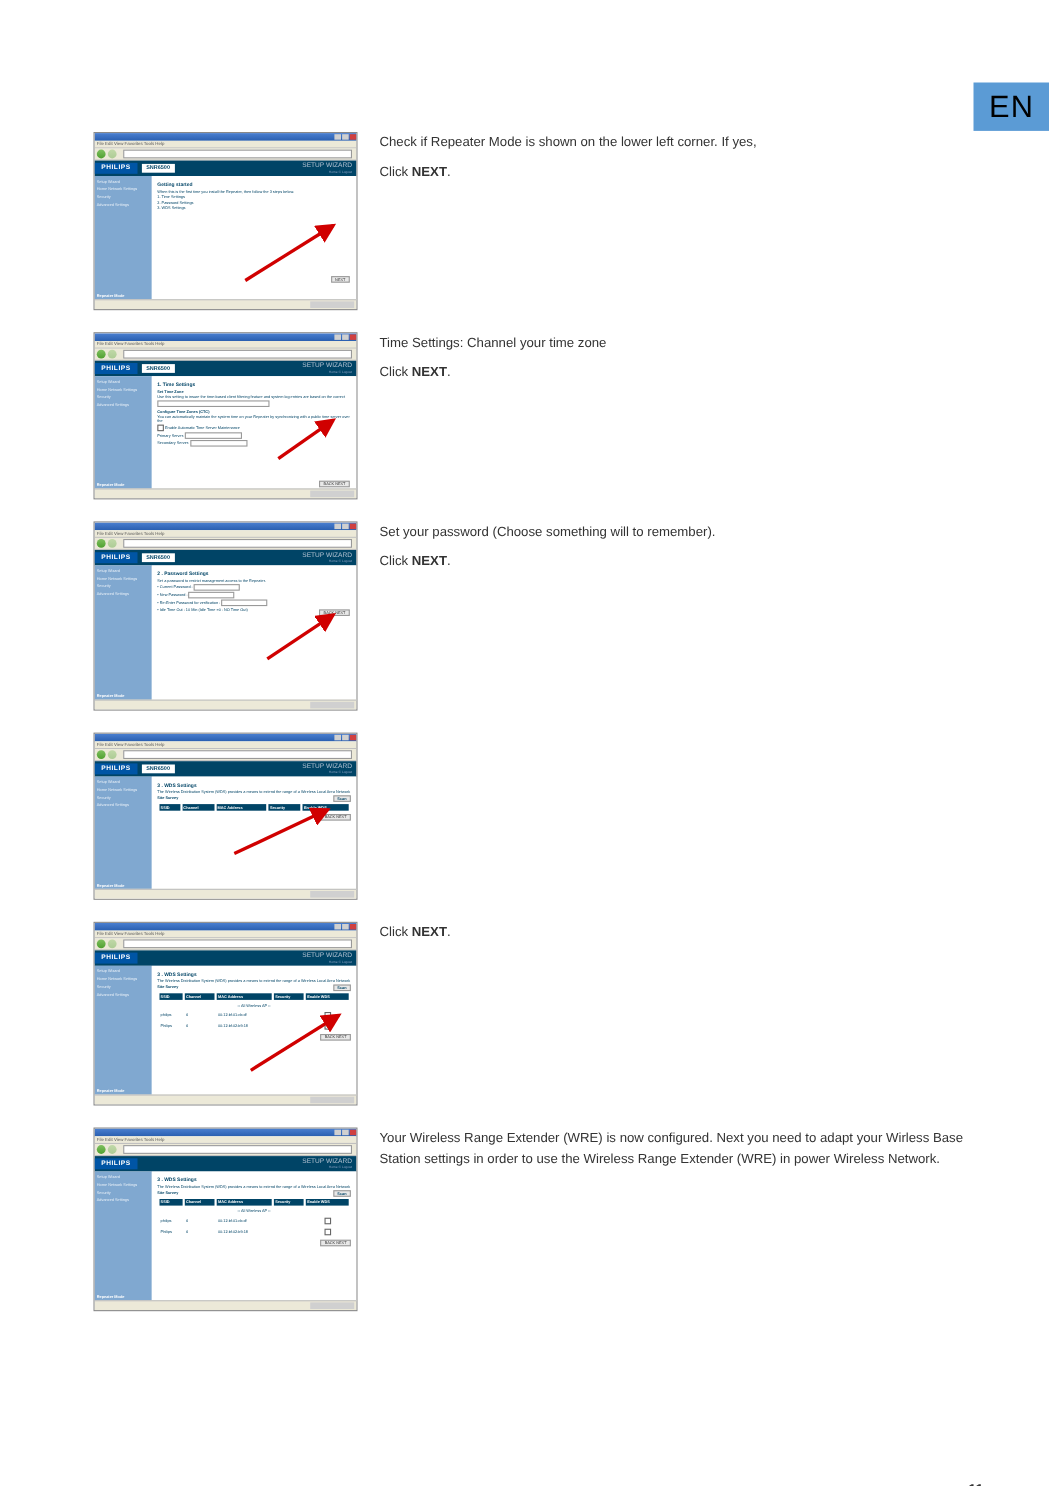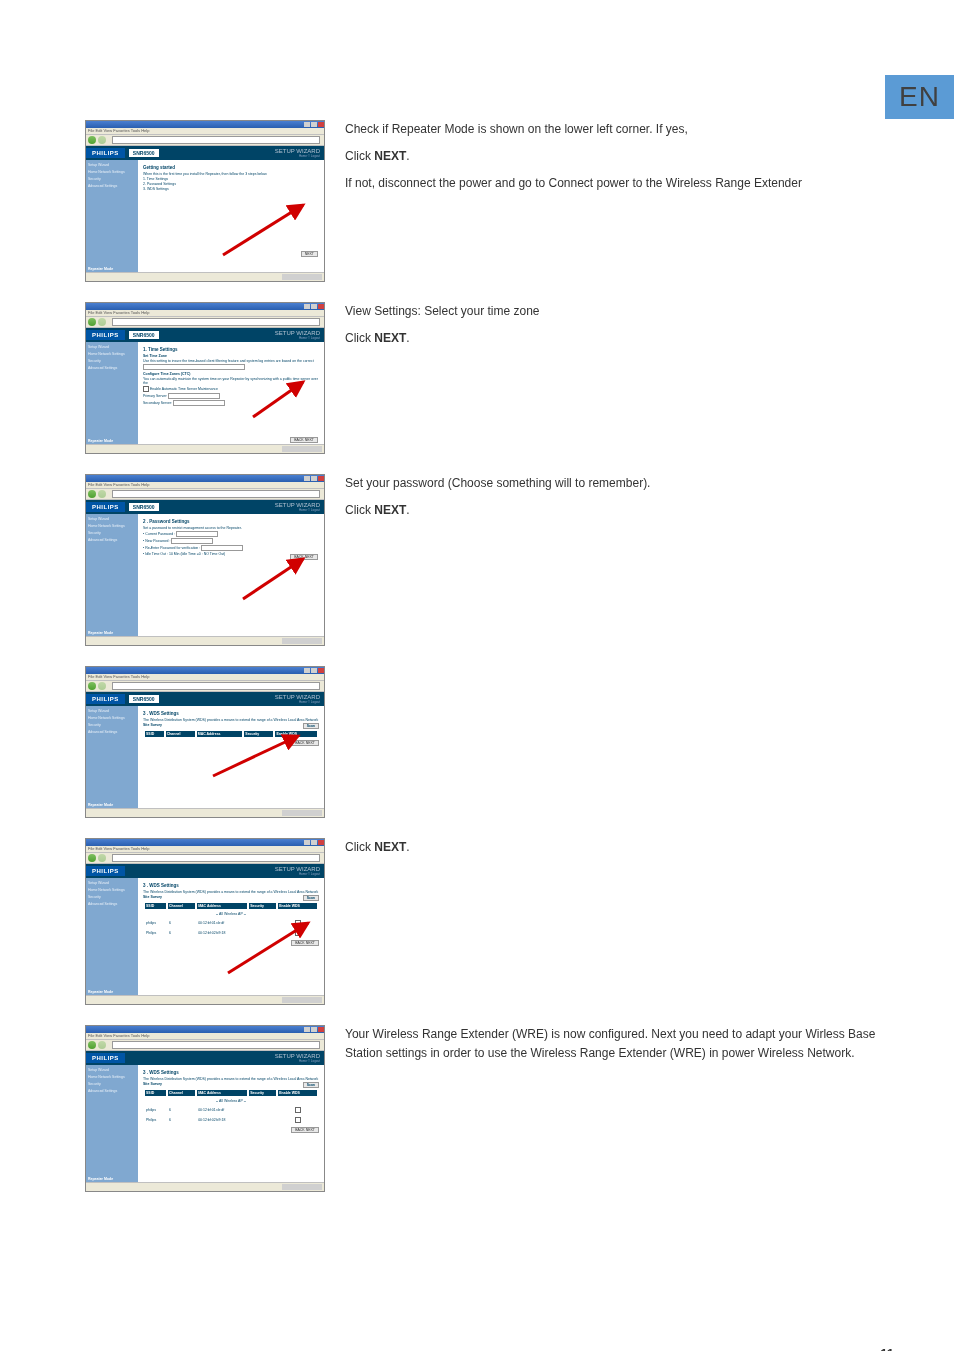--- a/index.html
+++ b/index.html
@@ -13,21 +13,21 @@
     .page {
       padding: 60px 60px 40px 60px;
       position: relative;
       min-height: 1291px;
     }
     .lang-tag {
       position: absolute;
       top: 75px;
       right: 0;
       background: #5b9bd5;
-      color: #404040;
+      color: #000000;
       font-size: 28px;
       font-weight: 300;
       padding: 6px 14px;
       letter-spacing: 1px;
     }
     .content {
       margin-top: 60px;
     }
     .step-row {
       display: flex;
@@ -310,21 +310,20 @@
             </div>
           </div>
           <div class="status-bar">
               <div class="net"></div>
             </div>
         </div>
       </div>
       <div class="instruction">
         <p>Check if Repeater Mode is shown on the lower left corner. If yes,</p>
         <p><span>Click </span><strong>NEXT</strong><span>.</span></p>
-        <p>If not, disconnect the power and go to Connect power to the Wireless Range Extender</p>
       </div>
     </div>
 
     <div class="step-row">
       <div class="screenshot">
         <div class="browser-window" style="height:150px">
           <div class="browser-titlebar">
               <div class="wbtn"></div>
               <div class="wbtn"></div>
               <div class="wbtn close"></div>
@@ -368,21 +367,21 @@
                   <line x1="5" y1="40" x2="55" y2="5" stroke="#d00000" stroke-width="3" marker-end="url(#ah2)"></line>
                 </svg>
             </div>
           </div>
           <div class="status-bar">
               <div class="net"></div>
             </div>
         </div>
       </div>
       <div class="instruction">
-        <p>View Settings: Select your time zone</p>
+        <p>Time Settings: Channel your time zone</p>
         <p><span>Click </span><strong>NEXT</strong><span>.</span></p>
       </div>
     </div>
 
     <div class="step-row">
       <div class="screenshot">
         <div class="browser-window" style="height:170px">
           <div class="browser-titlebar">
               <div class="wbtn"></div>
               <div class="wbtn"></div>

